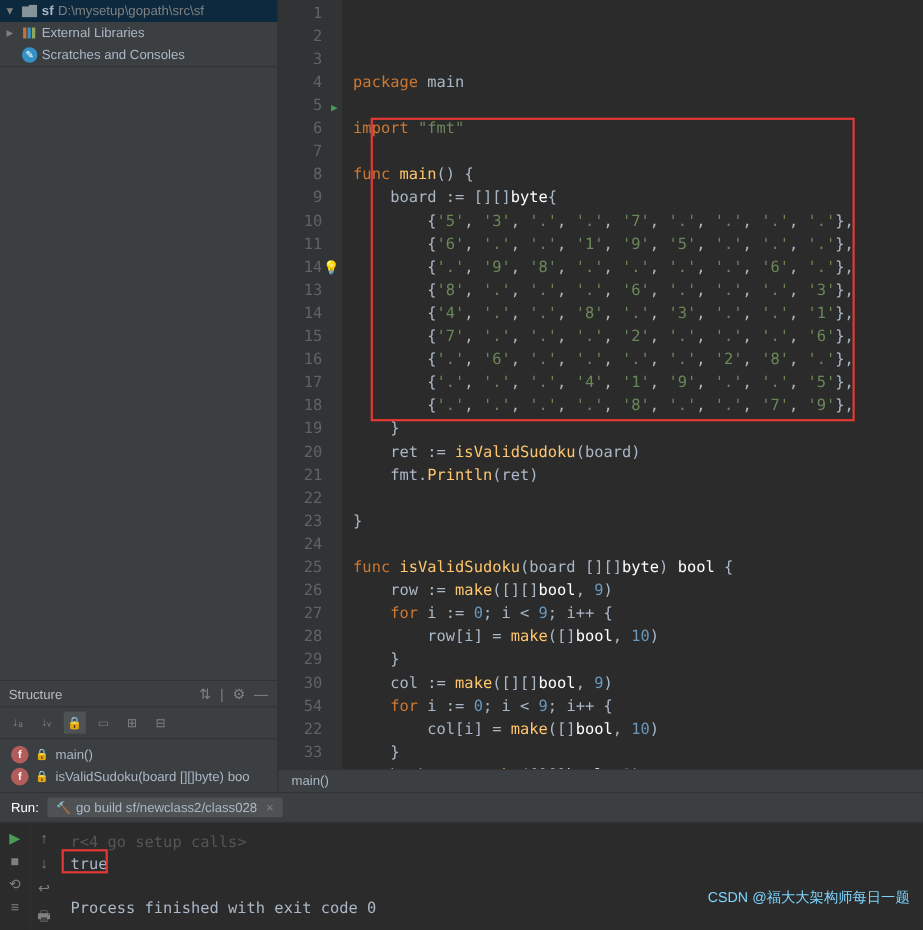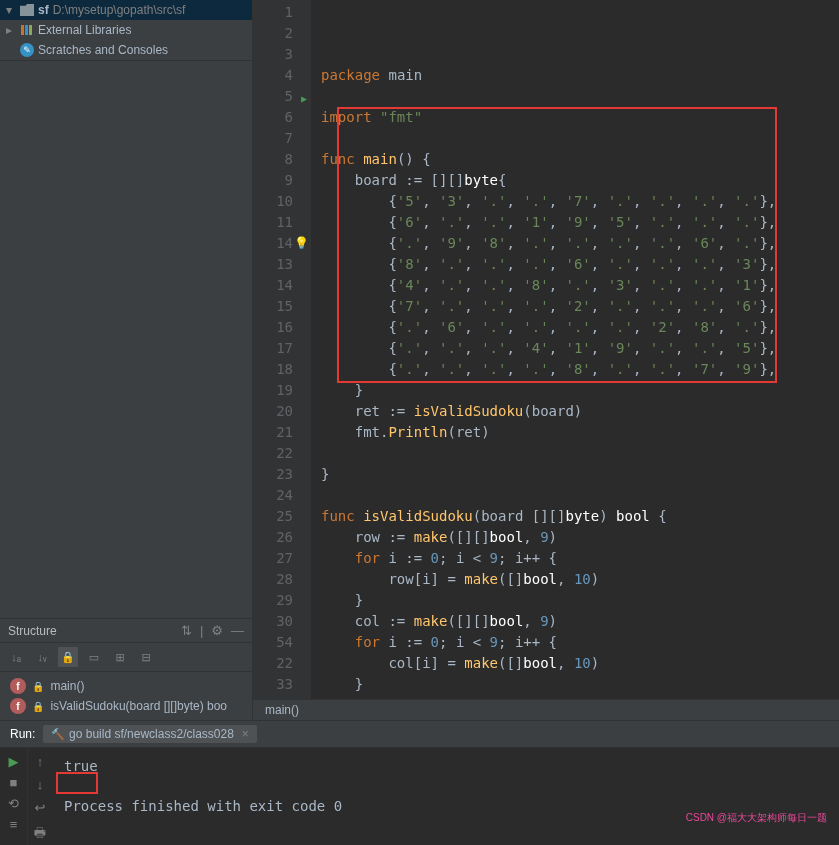--- a/index.html
+++ b/index.html
@@ -48,21 +48,21 @@
 .run-config{display:flex;align-items:center;gap:4px;background:#4e5254;padding:2px 8px;border-radius:2px}
 .hammer{color:#8da85e;font-size:11px}
 .close-x{color:#808080;margin-left:4px}
 .console-body{display:flex}
 .console-tools{width:28px;display:flex;flex-direction:column;align-items:center;padding:6px 0;gap:6px;border-right:1px solid #323232}
 .console-tools2{width:24px;display:flex;flex-direction:column;align-items:center;padding:6px 0;gap:8px}
 .ct-btn{color:#808080;font-size:13px;cursor:pointer}
 .ct-btn.green{color:#499c54}
 .console-out{flex:1;padding:8px 12px;font-family:'Consolas',monospace;font-size:14px;line-height:20px;color:#a9b7c6;position:relative}
 .out-box{position:absolute;border:2px solid #e53935;pointer-events:none}
-.watermark{position:absolute;bottom:20px;right:12px;color:#ec4899;font-size:10px}
+.watermark{position:absolute;bottom:20px;right:12px;color:#7dd3fc;font-size:13px}
 </style>
 </head>
 <body>
 
 <div class="main">
   <div class="sidebar">
     <div class="project">
       <div class="tree-item selected">
         <span class="chev">▾</span>
         <span class="folder-icon"></span>
@@ -183,20 +183,21 @@
       <span class="ct-btn">⟲</span>
       <span class="ct-btn">≡</span>
     </div>
     <div class="console-tools2">
       <span class="ct-btn">↑</span>
       <span class="ct-btn">↓</span>
       <span class="ct-btn">↩</span>
       <span class="ct-btn">🖶</span>
     </div>
     <div class="console-out" id="console-out">
+        <div style="color: rgb(85, 85, 85);">r&lt;4 go setup calls&gt;</div>
         <div>true</div>
         <div>&nbsp;</div>
         <div>Process finished with exit code 0</div>
         <div class="out-box" style="top: 24px; left: 4px; width: 42px; height: 22px;"></div>
       </div>
   </div>
 </div>
 
 <div class="watermark">CSDN @福大大架构师每日一题</div>
 

